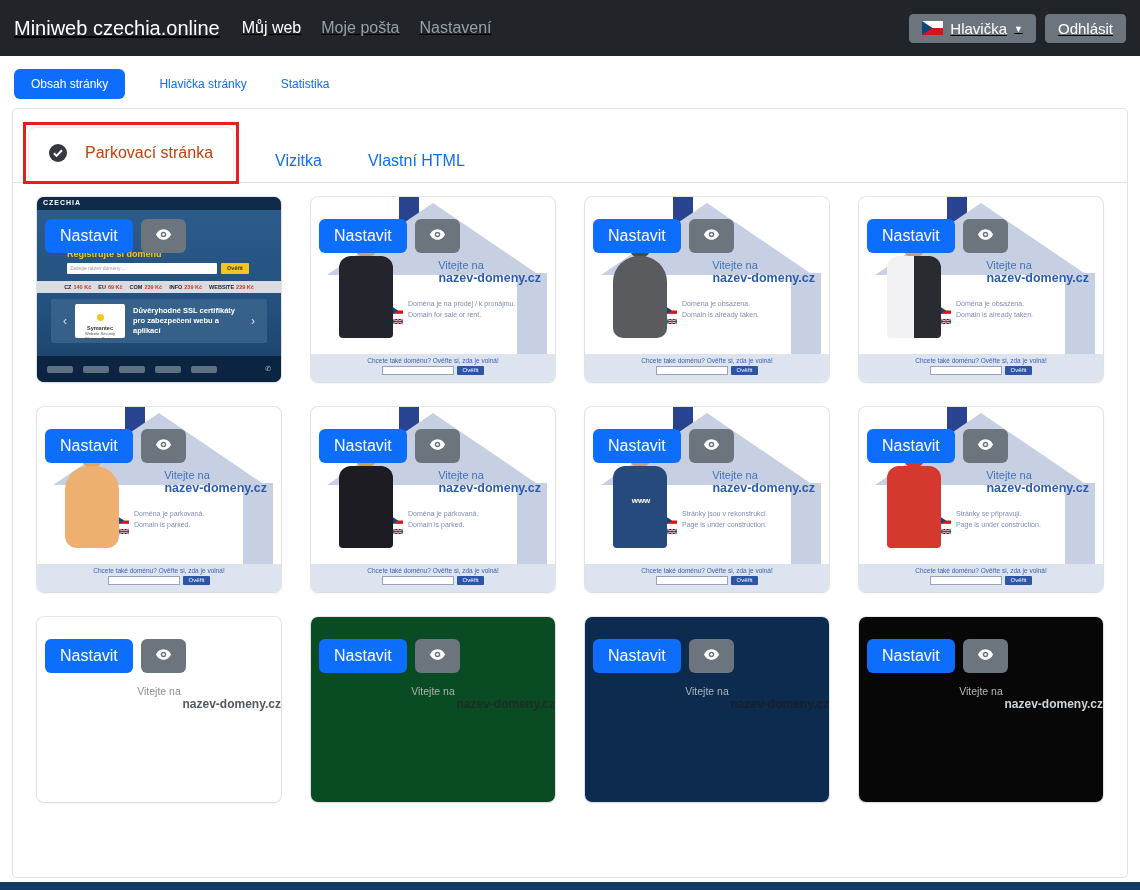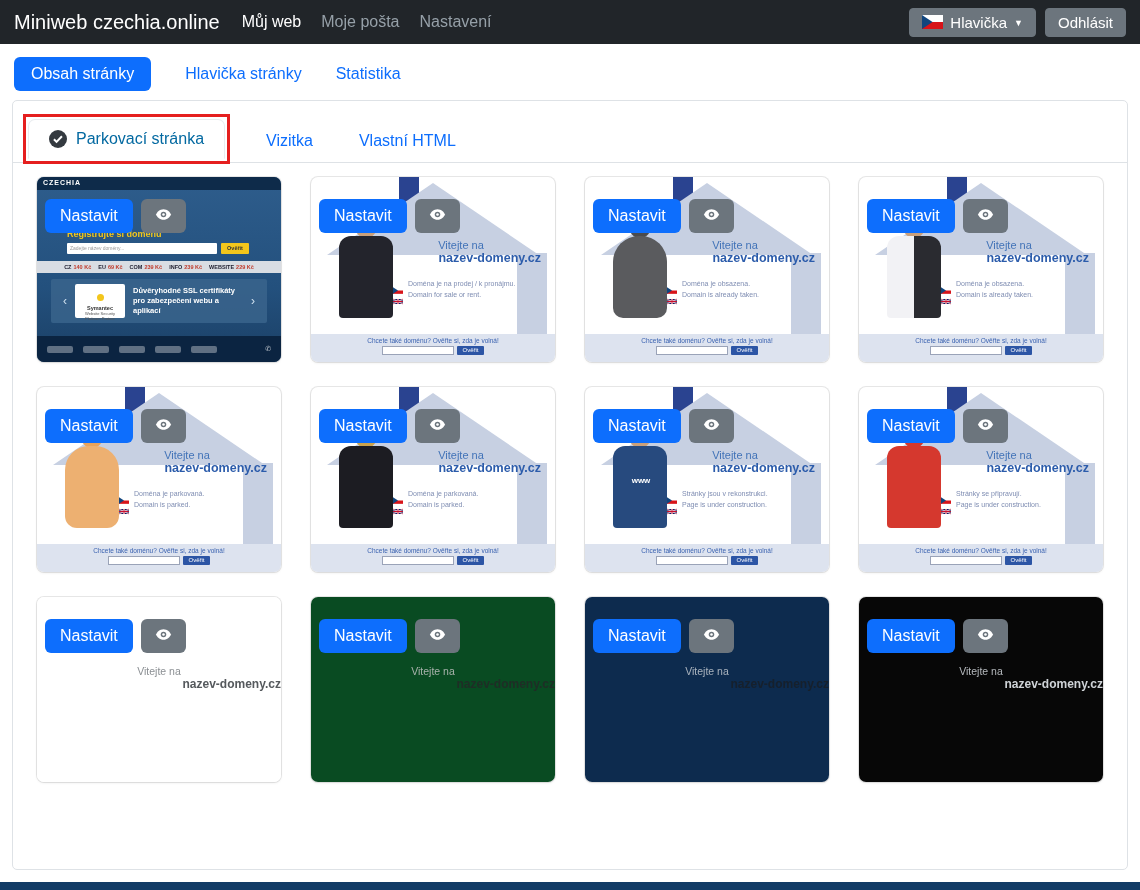--- a/index.html
+++ b/index.html
@@ -1,41 +1,41 @@
 <!DOCTYPE html>
 <html><head>
 <meta charset="utf-8">
 <style>
   * { margin:0; padding:0; box-sizing:border-box; }
   html,body { width:1140px; height:890px; }
   body { font-family:"Liberation Sans", sans-serif; background:#fff; position:relative; overflow:hidden; }
 
   
-  .navbar { height:44px; background:#212529; display:flex; align-items:center; padding:0 14px; }
+  .navbar { height:56px; background:#212529; display:flex; align-items:center; padding:0 14px;text-decoration:underline; }
   .brand { color:#fff; font-size:20px; font-weight:500; margin-right:22px; }
   .nav-link { font-size:16px; color:#96a0a8; margin-right:20px; text-decoration:none; cursor:pointer; }
   .nav-link.active { color:#fff; }
   .nav-spacer { flex:1; }
   .nav-btn { background:#6c757d; color:#fff; border:1px solid #6c757d; border-radius:4px;
              font-size:15px; padding:5px 12px; margin-left:9px; display:inline-flex; align-items:center; gap:7px; cursor:pointer;
              font-family:"Liberation Sans",sans-serif;}
   .flag { width:21px; height:14px; display:inline-block; }
   .caret { font-size:9px; position:relative; top:1px; }
 
   
   .tabs { display:flex; align-items:center; padding:13px 14px 9px; gap:34px; }
-  .tab { font-size:16px; color:#0d6efd; cursor:pointer; }
+  .tab { font-size:12px; color:#0d6efd; cursor:pointer; }
   .tab.active { background:#0d6efd; color:#fff; border-radius:6px; padding:8px 17px; }
 
   
   .card { margin:0 12px; border:1px solid #dee2e6; border-radius:5px; background:#fff; min-height:770px; }
   .subtabs { display:flex; align-items:flex-end; padding:13px 10px 0 10px; border-bottom:1px solid #dee2e6; }
   .red-box { border:3px solid #e51f1f; padding:2px 2px; margin-bottom:-2px; background:#fff; }
-  .subtab-active { display:inline-flex; align-items:center; gap:9px; background:#fff; border:1px solid #e9ecef;
-                   border-bottom-color:#fff; border-radius:7px 7px 0 0; padding:10px 20px; font-size:16px; color:#0369a1; cursor:pointer;}
+  .subtab-active { display:inline-flex; align-items:center; gap:18px; background:#fff; border:1px solid #e9ecef;
+                   border-bottom-color:#fff; border-radius:7px 7px 0 0; padding:16px 20px; font-size:16px; color:#c2410c; cursor:pointer;}
   .subtab { font-size:16px; color:#0d6efd; padding:12px 10px; margin-left:26px; cursor:pointer; }
   .check-ic { width:18px; height:18px; }
 
   .intro { font-size:21px; font-weight:300; color:#6d7175; padding:22px 22px 6px; }
 
   
   .grid { display:grid; grid-template-columns:repeat(4,244px); column-gap:30px; row-gap:25px; padding:14px 24px 48px; }
   .tile { width:244px; height:185px; border-radius:7px; position:relative; overflow:hidden;
           box-shadow:0 0 0 1px rgba(0,0,0,.09), 0 1px 3px rgba(0,0,0,.08); background:#fff; }
   .overlay { position:absolute; top:22px; left:8px; display:flex; gap:8px; z-index:30; }

